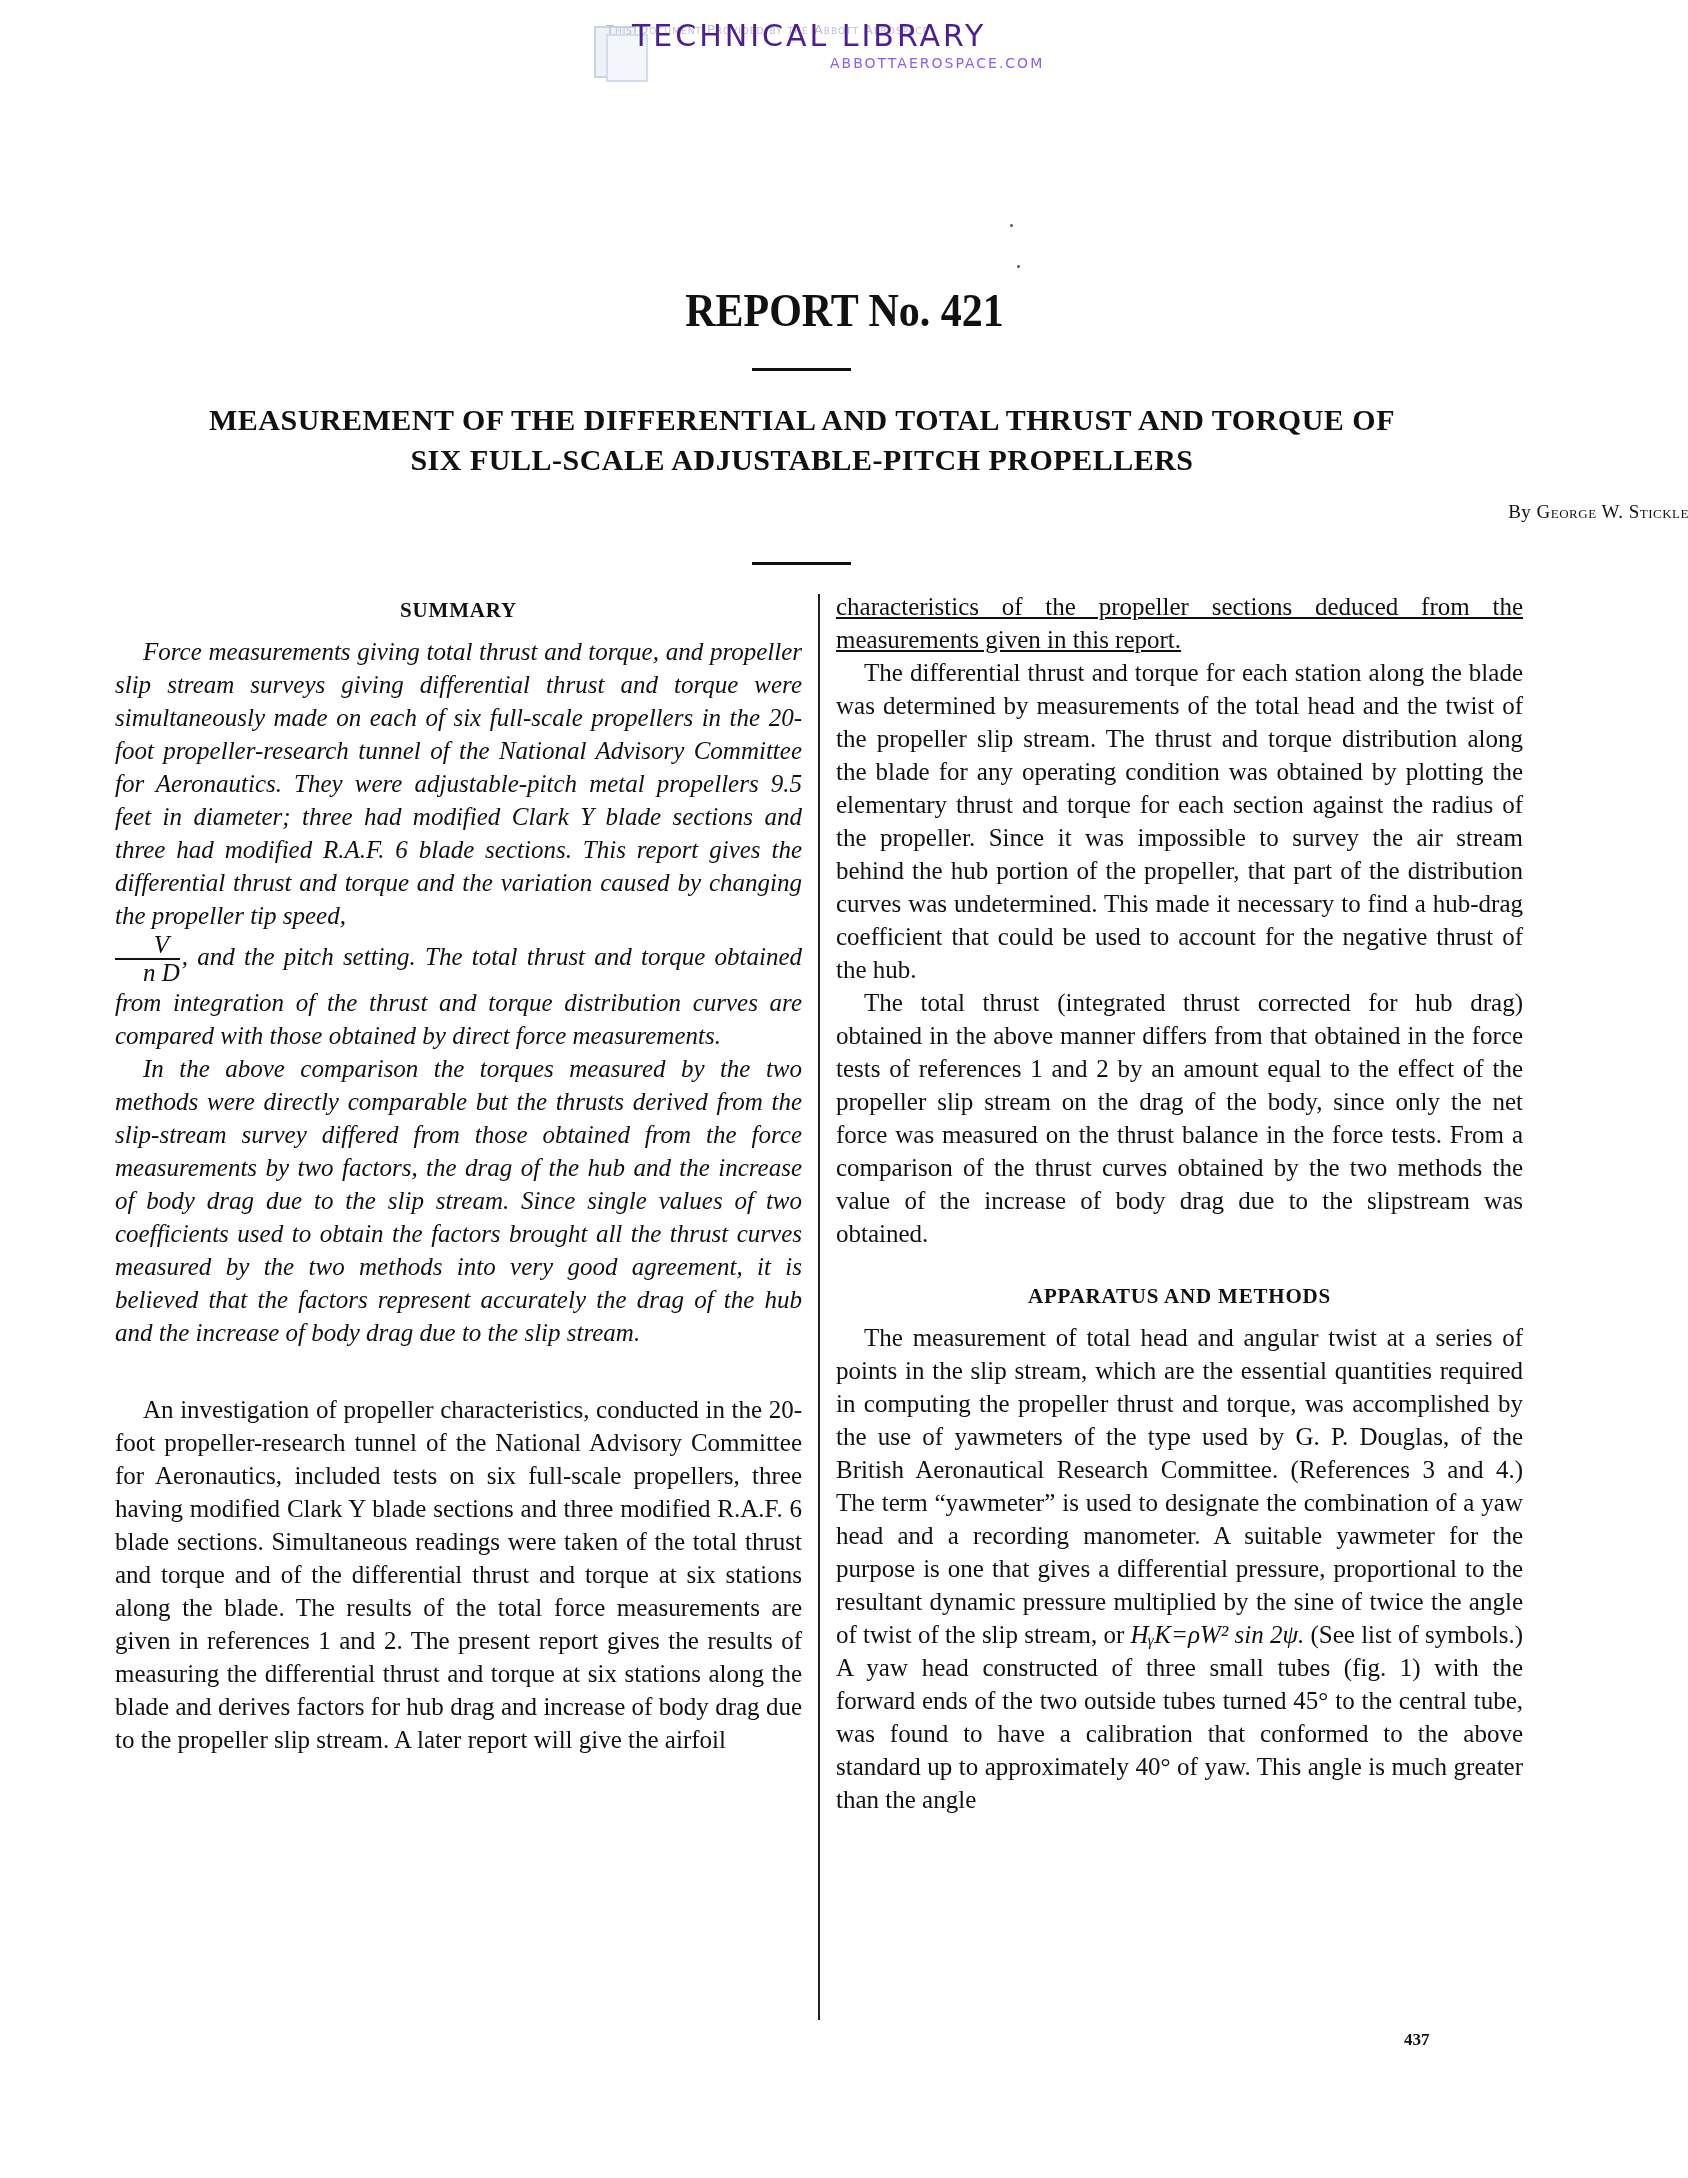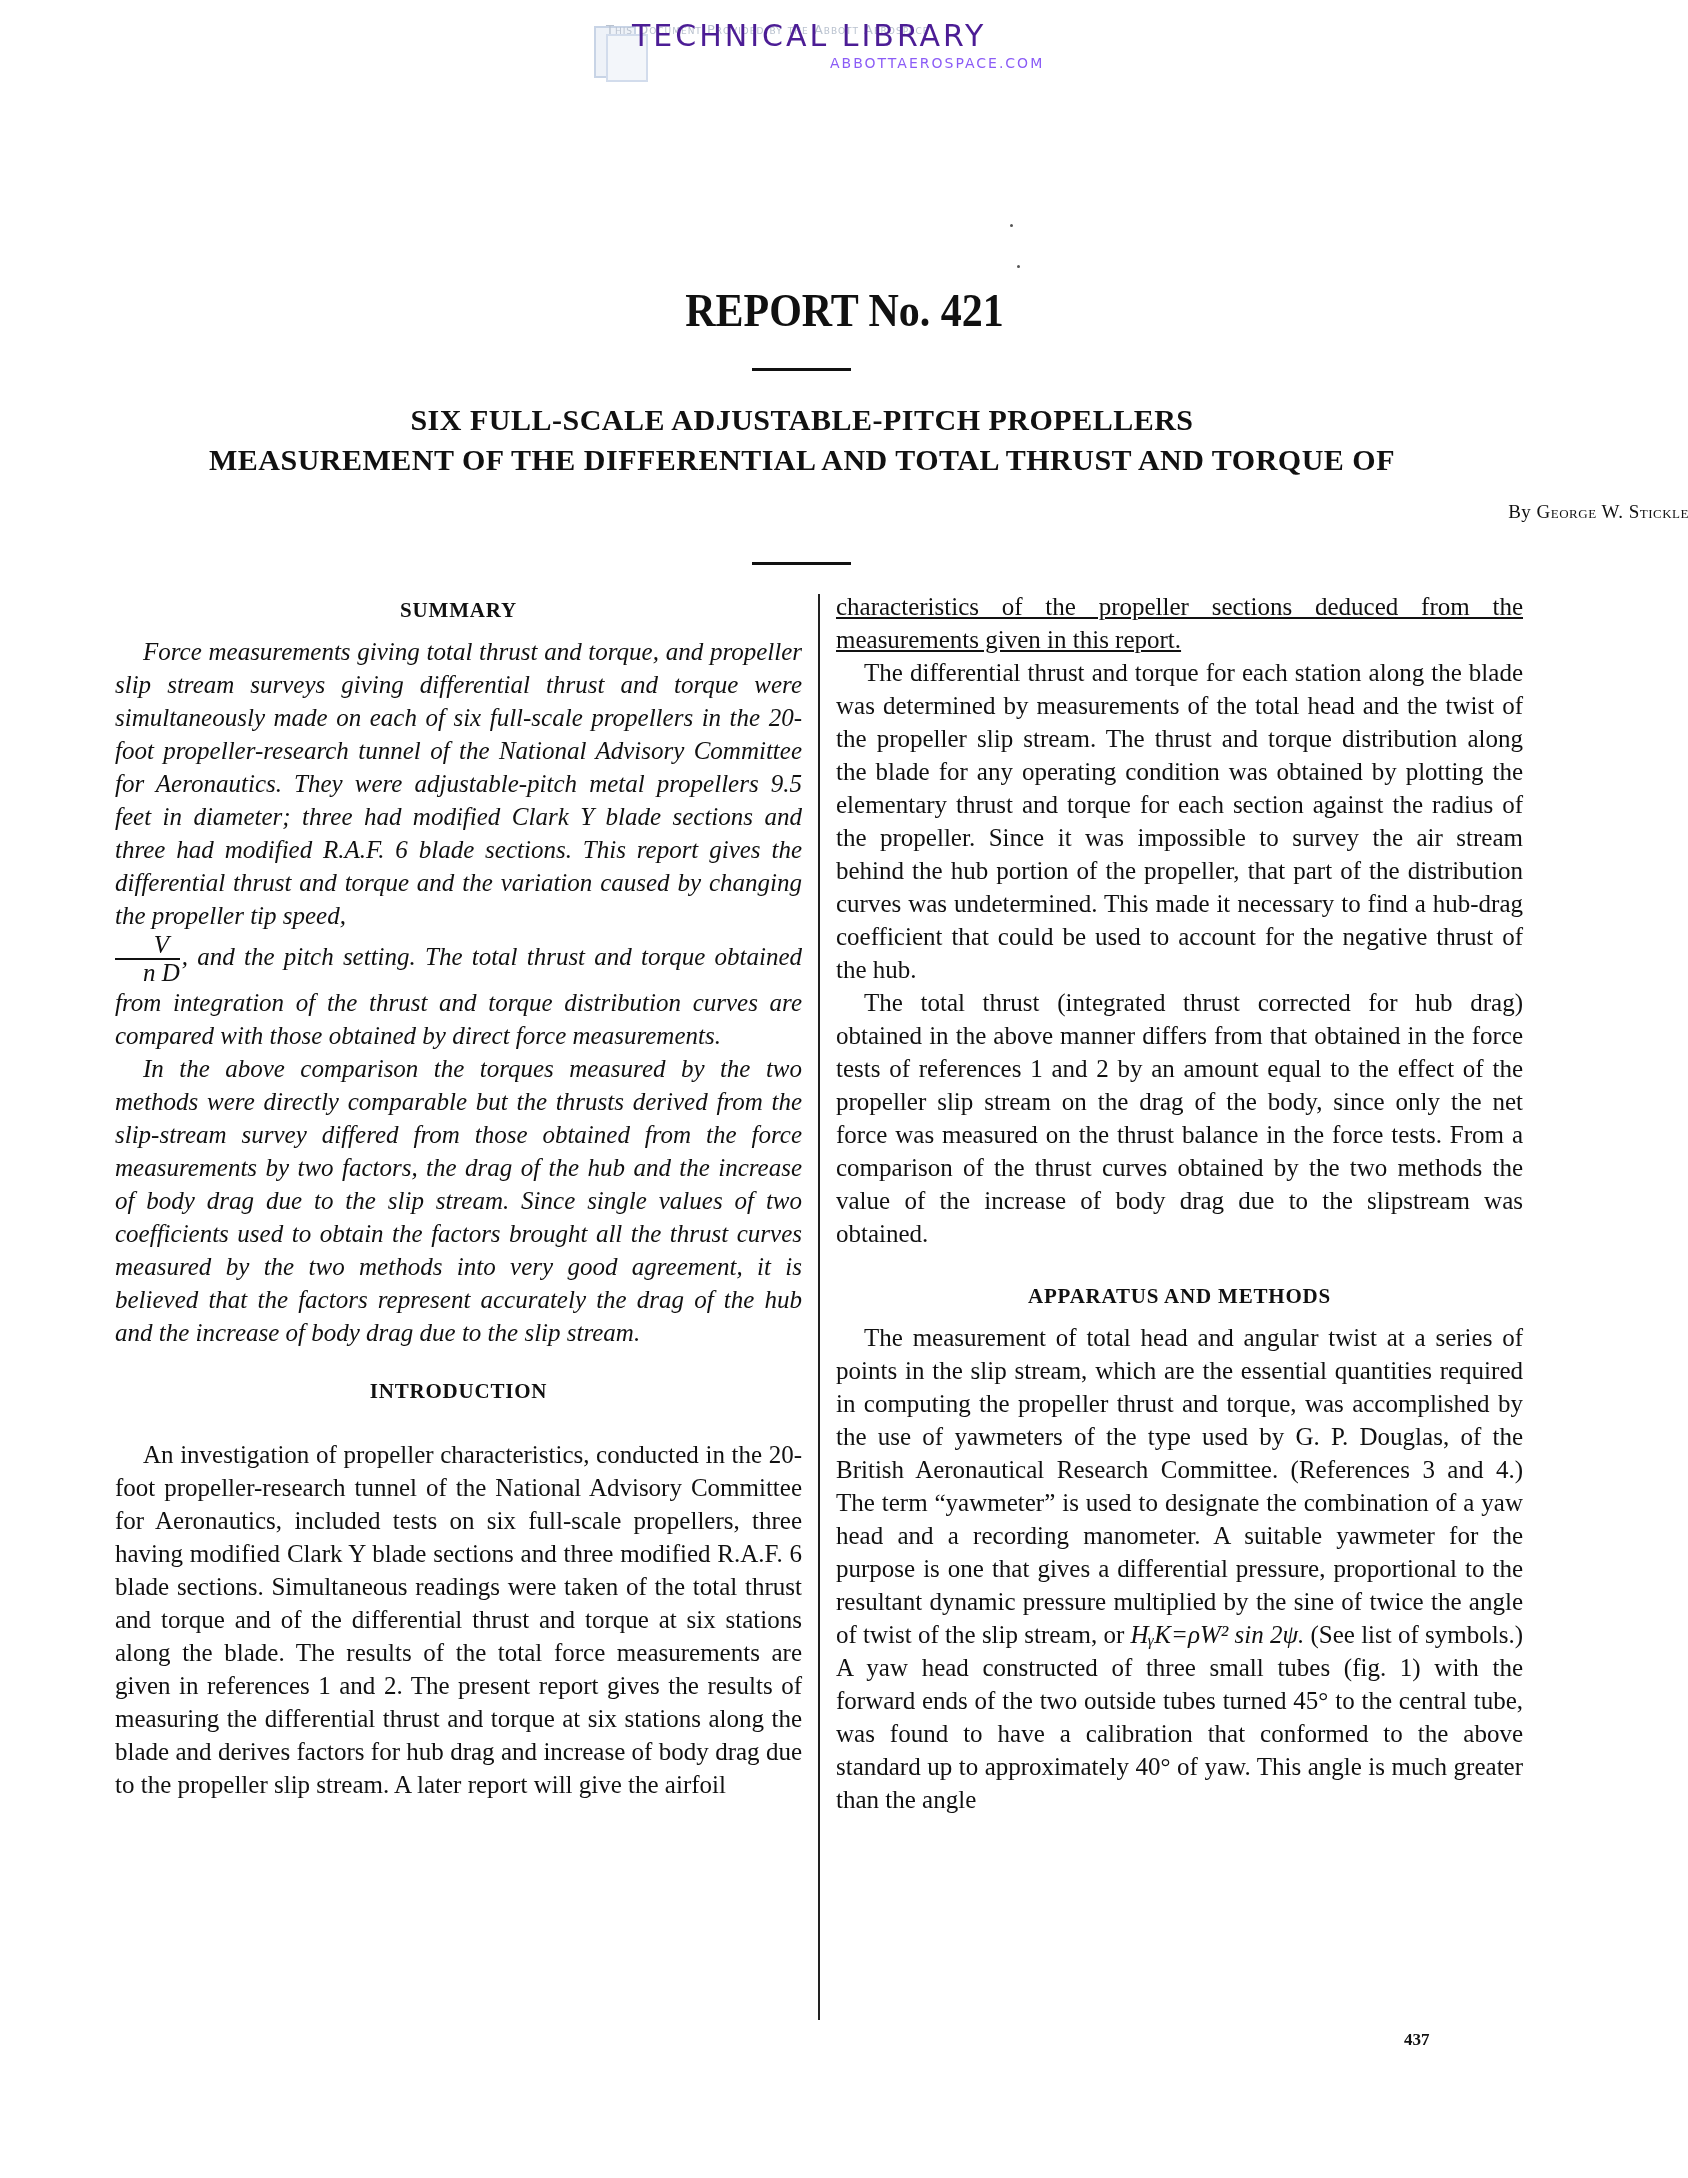--- a/index.html
+++ b/index.html
@@ -49,37 +49,36 @@
   <div class="wm-line2">TECHNICAL LIBRARY</div>
   <div class="wm-line3">ABBOTTAEROSPACE.COM</div>
 </div>
 
 <div class="speck" style="left:1010px;top:224px;"></div>
 <div class="speck" style="left:1017px;top:265px;"></div>
 
 <div class="report-no">REPORT No. 421</div>
 <div class="rule r1"></div>
 <div class="title">
+  <div>MEASUREMENT OF THE DIFFERENTIAL AND TOTAL THRUST AND TORQUE OF</div>
   <div>SIX FULL-SCALE ADJUSTABLE-PITCH PROPELLERS</div>
-  <div>MEASUREMENT OF THE DIFFERENTIAL AND TOTAL THRUST AND TORQUE OF</div>
 </div>
 <div class="byline">
   <span>By</span>
   <span class="sc">George W. Stickle</span>
 </div>
 <div class="rule r2"></div>
 
 <div class="divider"></div>
 
 <div class="col left">
   <div class="heading">SUMMARY</div>
   <p class="italic"><span>Force measurements giving total thrust and torque, and propeller slip stream surveys giving differential thrust and torque were simultaneously made on each of six full-scale propellers in the 20-foot propeller-research tunnel of the National Advisory Committee for Aeronautics. They were adjustable-pitch metal propellers 9.5 feet in diameter; three had modified Clark Y blade sections and three had modified R.A.F. 6 blade sections. This report gives the differential thrust and torque and the variation caused by changing the propeller tip speed,</span><br><span class="frac"><span class="num">V</span><span class="den">n D</span></span><span>, and the pitch setting. The total thrust and torque obtained from integration of the thrust and torque distribution curves are compared with those obtained by direct force measurements.</span></p>
   <p class="italic">In the above comparison the torques measured by the two methods were directly comparable but the thrusts derived from the slip-stream survey differed from those obtained from the force measurements by two factors, the drag of the hub and the increase of body drag due to the slip stream. Since single values of two coefficients used to obtain the factors brought all the thrust curves measured by the two methods into very good agreement, it is believed that the factors represent accurately the drag of the hub and the increase of body drag due to the slip stream.</p>
   <div class="gap-sm"></div>
-  <div class="heading">INTRODUCTION</div>
   <div class="gap-sm"></div>
   <p>An investigation of propeller characteristics, conducted in the 20-foot propeller-research tunnel of the National Advisory Committee for Aeronautics, included tests on six full-scale propellers, three having modified Clark Y blade sections and three modified R.A.F. 6 blade sections. Simultaneous readings were taken of the total thrust and torque and of the differential thrust and torque at six stations along the blade. The results of the total force measurements are given in references 1 and 2. The present report gives the results of measuring the differential thrust and torque at six stations along the blade and derives factors for hub drag and increase of body drag due to the propeller slip stream. A later report will give the airfoil</p>
 </div>
 
 <div class="col right">
   <p class="noindent">characteristics of the propeller sections deduced from the measurements given in this report.</p>
   <p>The differential thrust and torque for each station along the blade was determined by measurements of the total head and the twist of the propeller slip stream. The thrust and torque distribution along the blade for any operating condition was obtained by plotting the elementary thrust and torque for each section against the radius of the propeller. Since it was impossible to survey the air stream behind the hub portion of the propeller, that part of the distribution curves was undetermined. This made it necessary to find a hub-drag coefficient that could be used to account for the negative thrust of the hub.</p>
   <p>The total thrust (integrated thrust corrected for hub drag) obtained in the above manner differs from that obtained in the force tests of references 1 and 2 by an amount equal to the effect of the propeller slip stream on the drag of the body, since only the net force was measured on the thrust balance in the force tests. From a comparison of the thrust curves obtained by the two methods the value of the increase of body drag due to the slipstream was obtained.</p>
   <div class="gap-md"></div>
   <div class="heading">APPARATUS AND METHODS</div>

